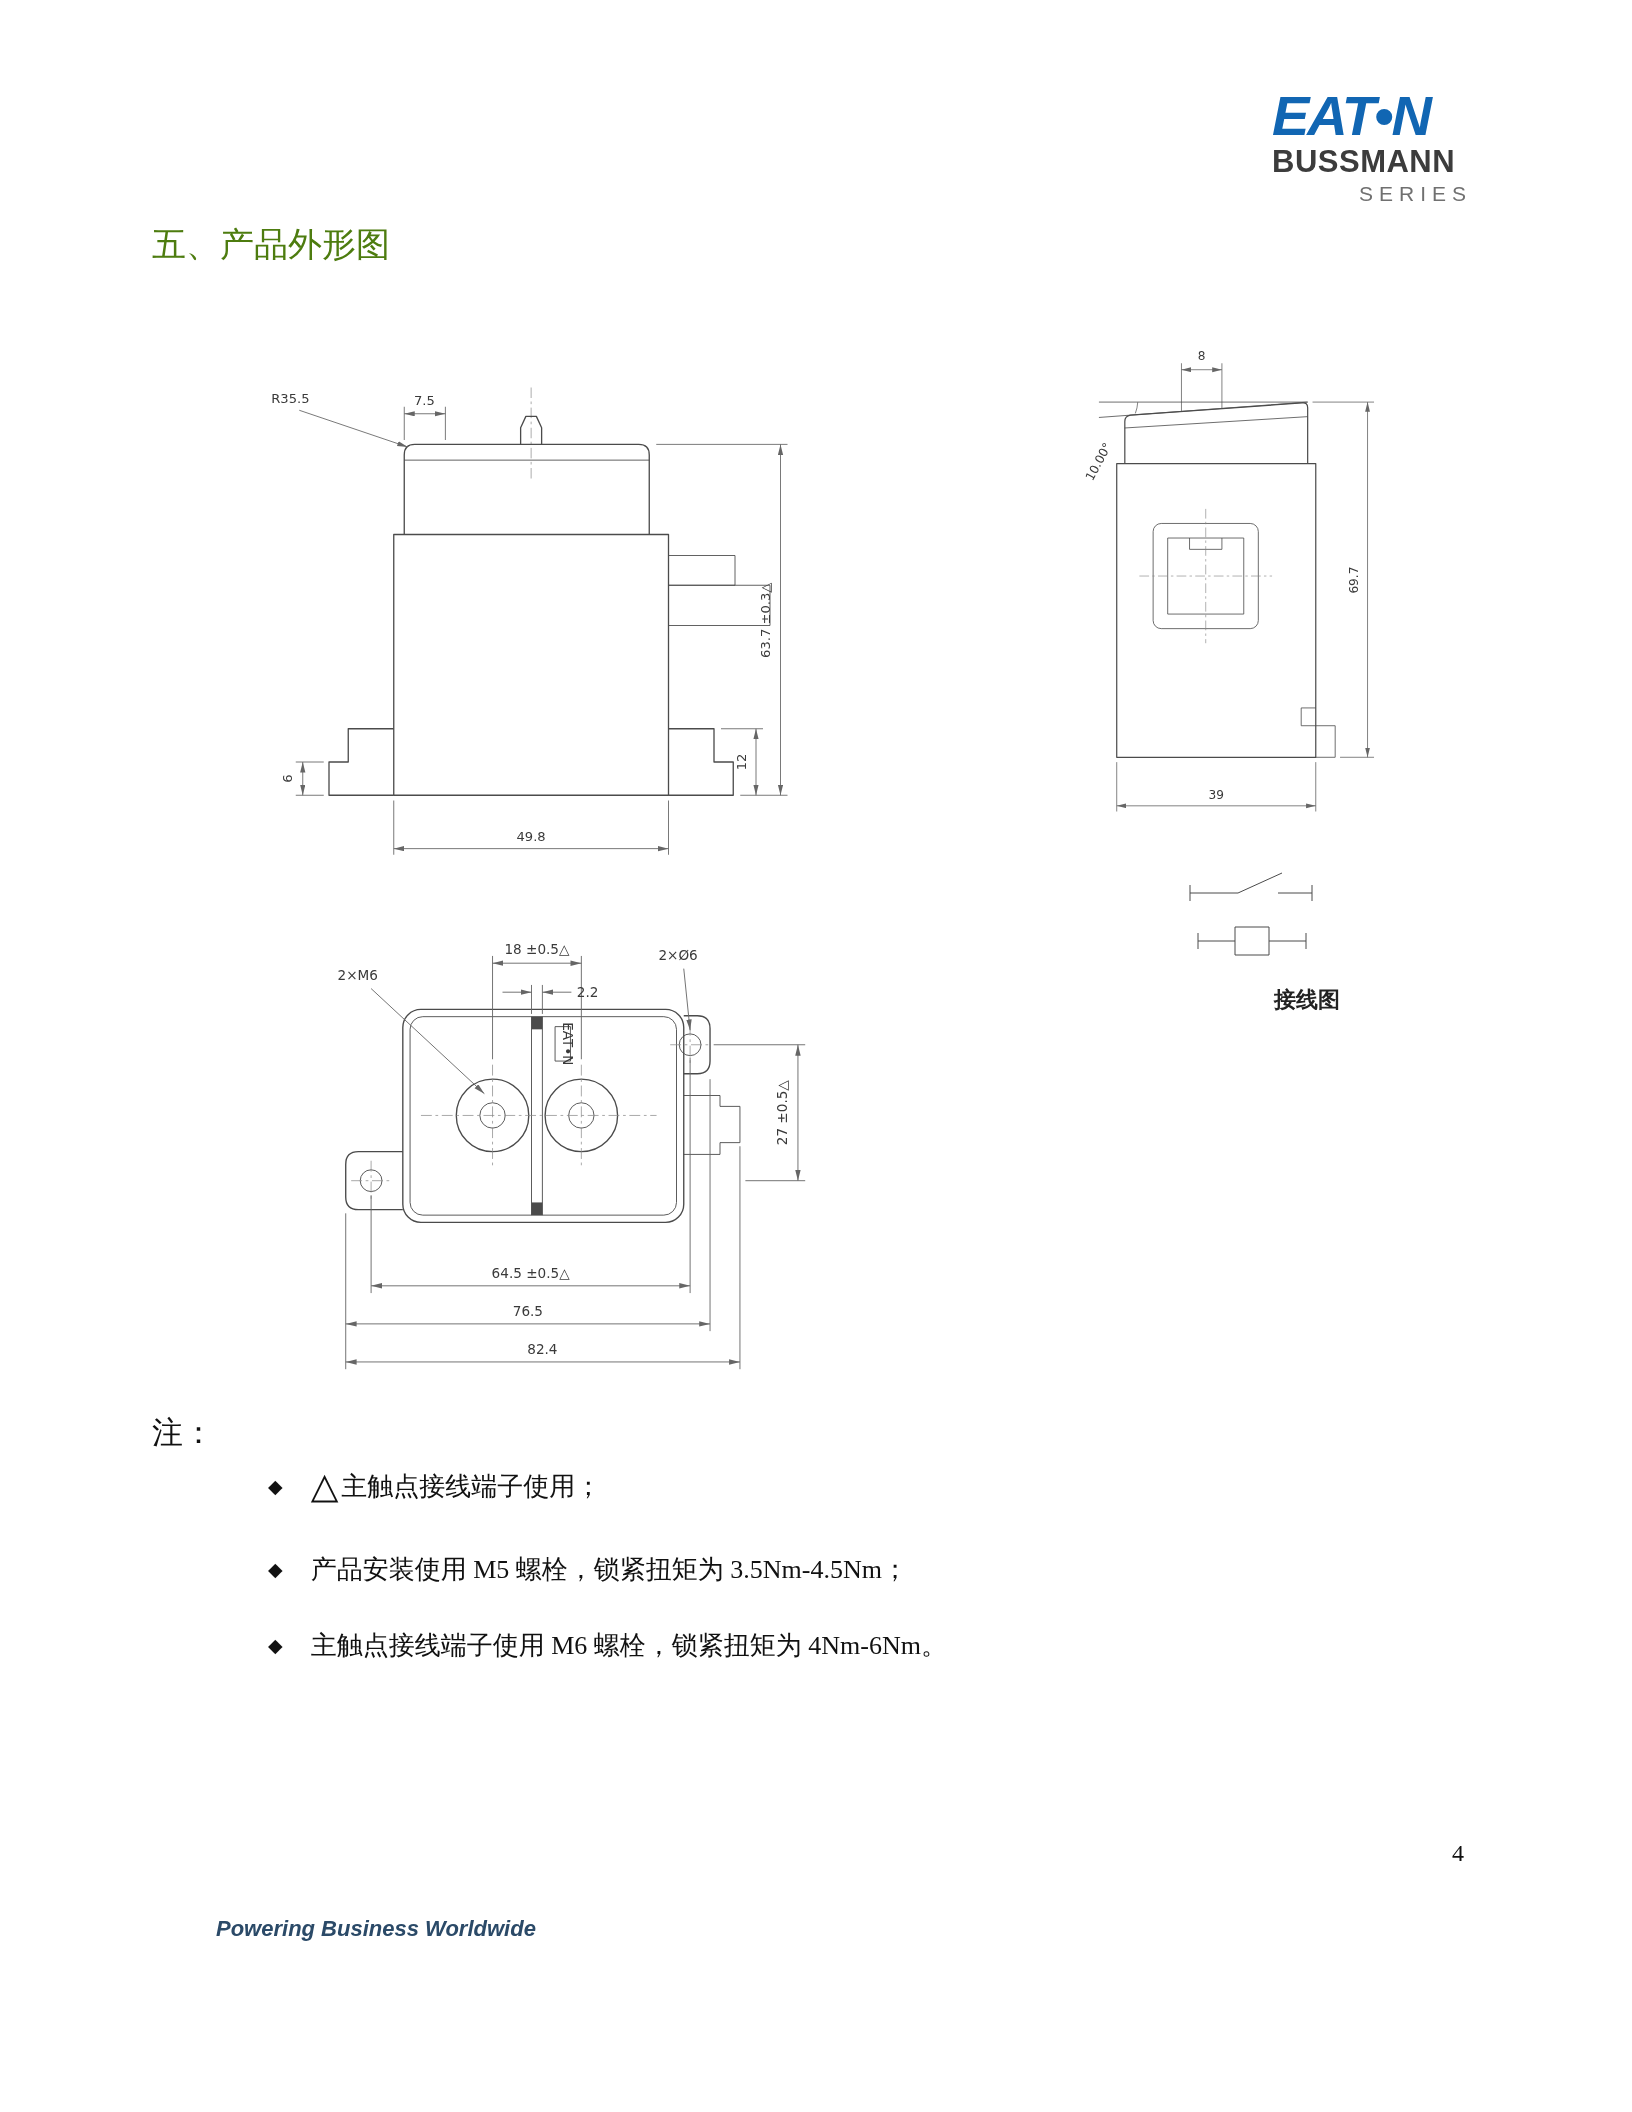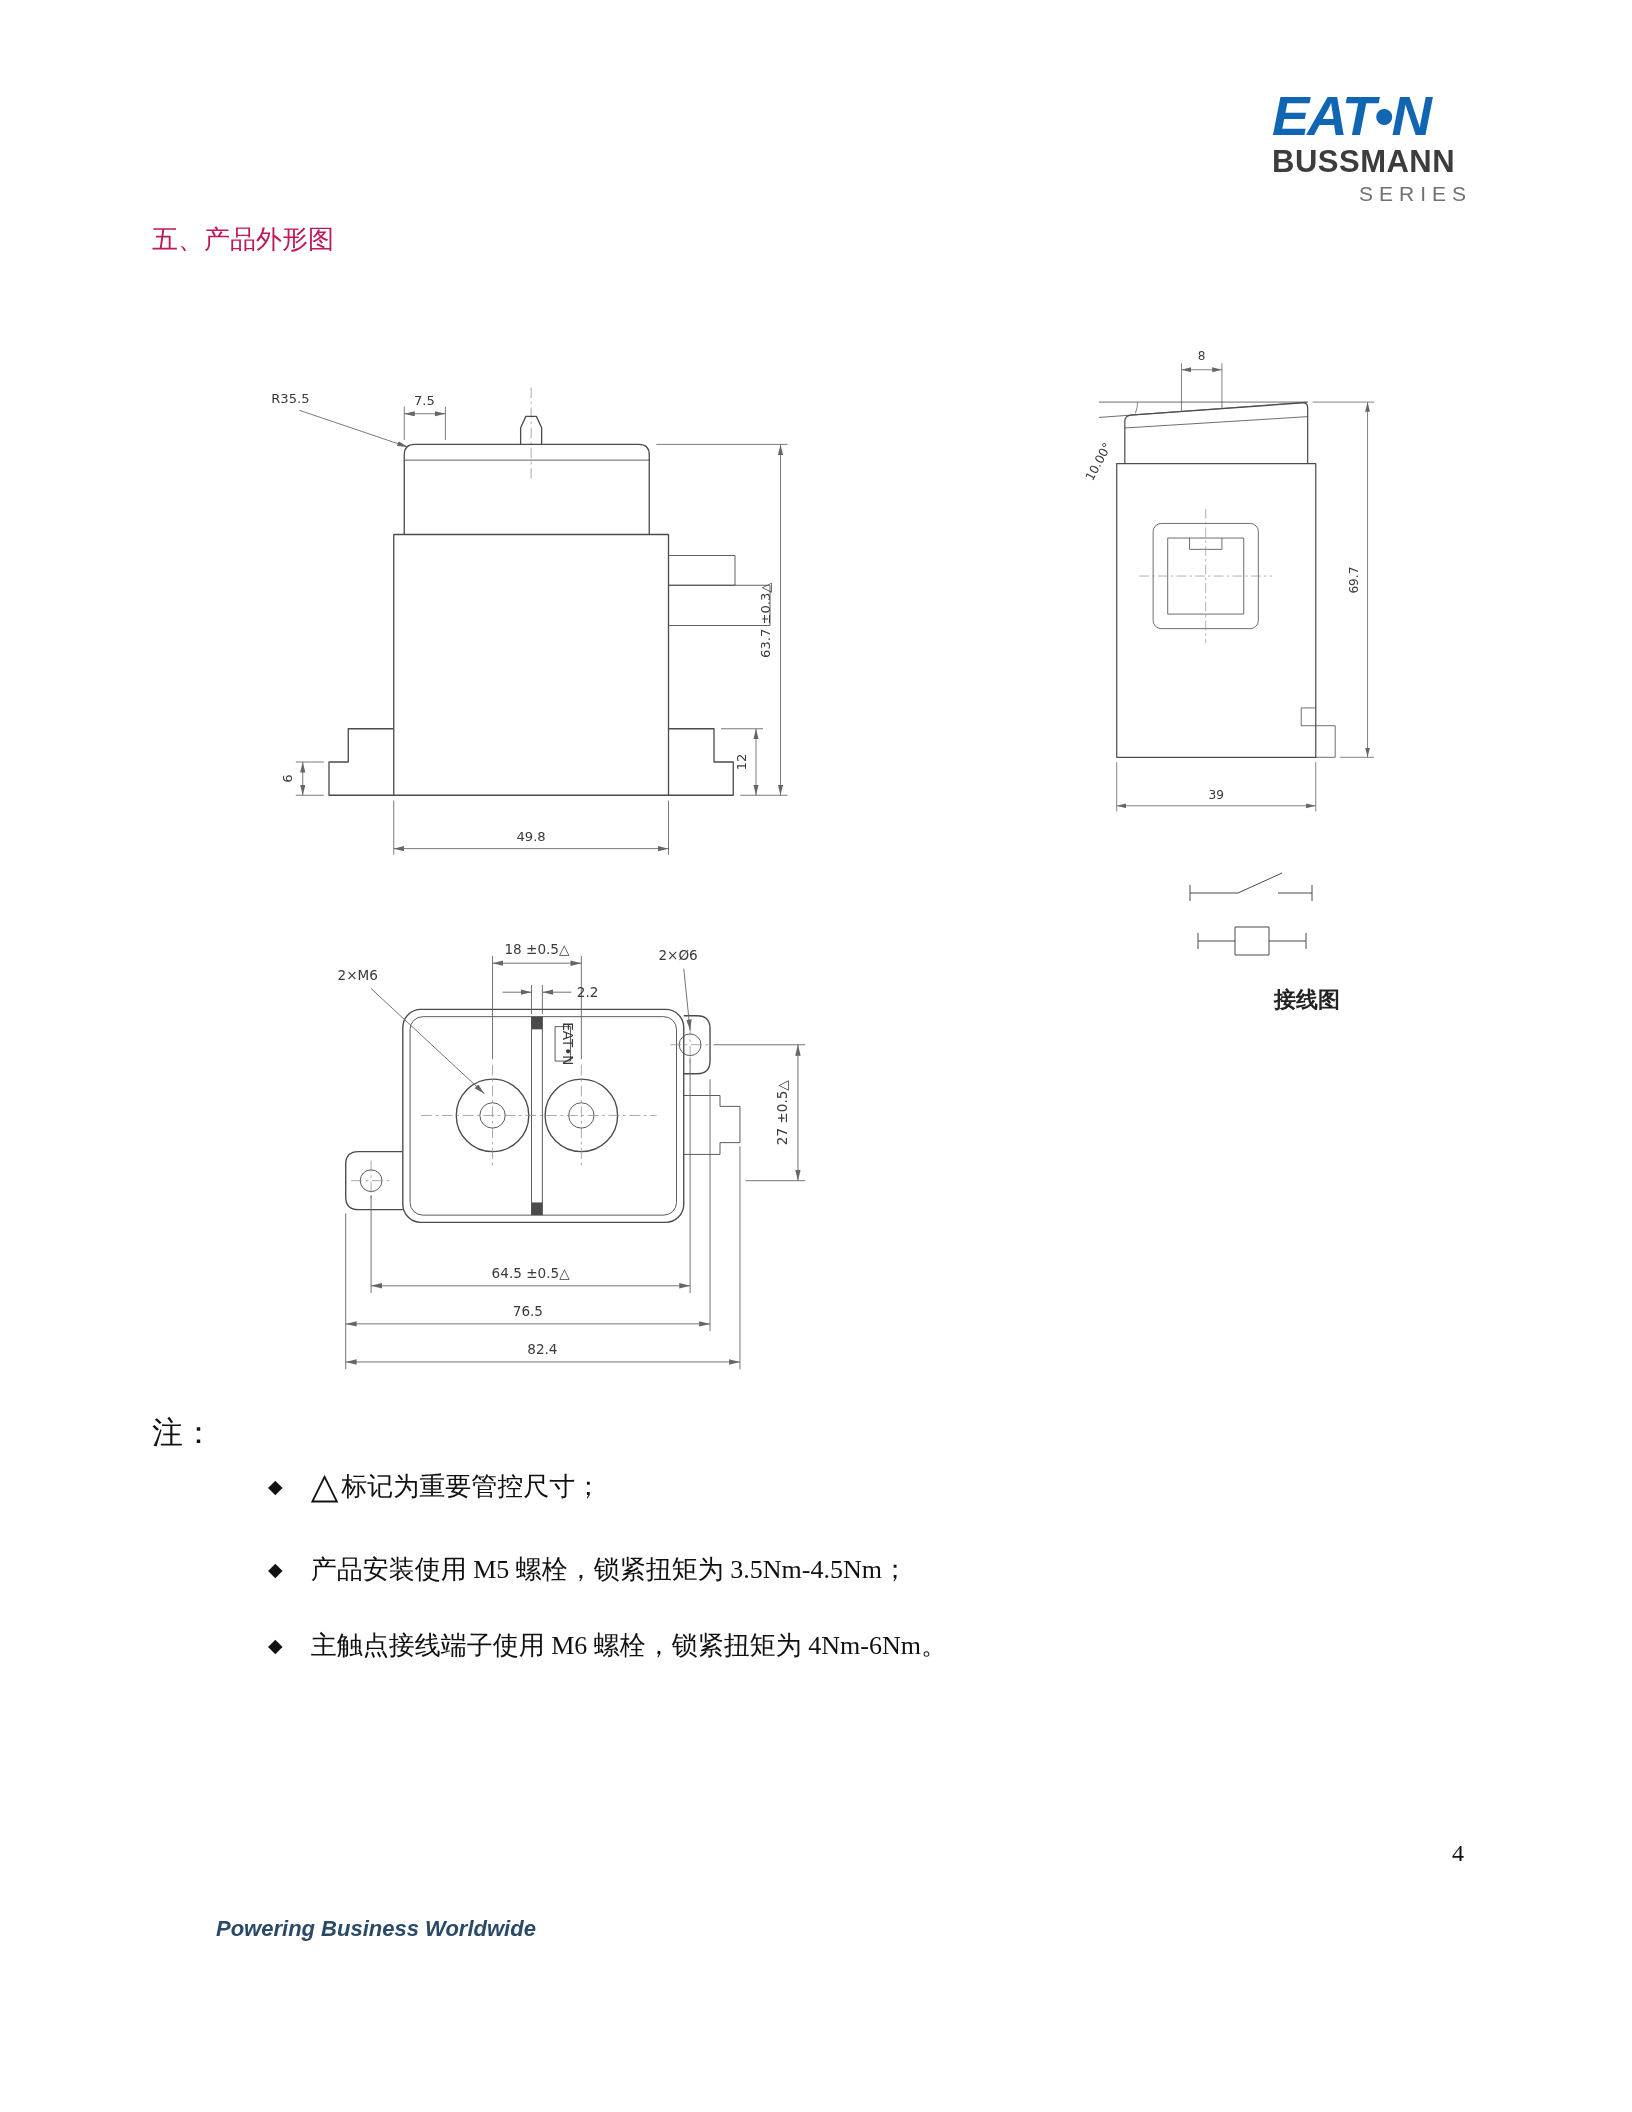--- a/index.html
+++ b/index.html
@@ -12,21 +12,21 @@
   .thin{fill:none;stroke:#4b4b4b;stroke-width:1;stroke-linejoin:round;}
   .dim{fill:none;stroke:#666;stroke-width:1;}
   .cl{fill:none;stroke:#888;stroke-width:0.8;stroke-dasharray:12 4 3 4;}
 
   .brand-block{width:200px;}
   .logo-sm{font-size:56px;font-weight:bold;font-style:italic;color:#1166b3;
            letter-spacing:-2px;line-height:1;}
   .bussmann{font-size:31px;font-weight:bold;color:#3c3c3c;letter-spacing:.5px;margin-top:0;}
   .series{font-size:21px;color:#707070;letter-spacing:6px;text-align:right;margin-top:2px;}
 
-  .doc-title{font-family:"Liberation Serif",serif;font-size:26px;color:#be185d;}
+  .doc-title{font-family:"Liberation Serif",serif;font-size:34px;color:#4d7c0f;}
 
   .wiring-label{width:180px;text-align:right;font-size:22px;font-weight:bold;color:#222;}
 
   .notes-heading{font-family:"Liberation Serif",serif;font-size:31px;color:#111;}
   .note-row{display:flex;align-items:center;font-family:"Liberation Serif",serif;
             font-size:26px;color:#111;white-space:nowrap;}
   .bullet{font-size:19px;margin-right:28px;color:#111;}
   .tri{font-size:36px;line-height:1;margin-right:3px;}
 
   .page-num{font-family:"Liberation Serif",serif;font-size:24px;color:#111;}
@@ -224,21 +224,21 @@
     <line class="dim" x1="67" y1="504" x2="502" y2="504" marker-start="url(#ta)" marker-end="url(#ta)"></line>
     <text x="284" y="495" text-anchor="middle">82.4</text>
   </g>
 </svg>
 
 <div class="abs notes-heading" style="left:152px;top:1412px;">注：</div>
 
 <div class="abs note-row" style="left:268px;top:1468px;">
   <span class="bullet">◆</span>
   <span class="tri">△</span>
-  <span>标记为重要管控尺寸；</span>
+  <span>主触点接线端子使用；</span>
 </div>
 
 <div class="abs note-row" style="left:268px;top:1552px;">
   <span class="bullet">◆</span>
   <span>产品安装使用 M5 螺栓，锁紧扭矩为 3.5Nm-4.5Nm；</span>
 </div>
 
 <div class="abs note-row" style="left:268px;top:1628px;">
   <span class="bullet">◆</span>
   <span>主触点接线端子使用 M6 螺栓，锁紧扭矩为 4Nm-6Nm。</span>

